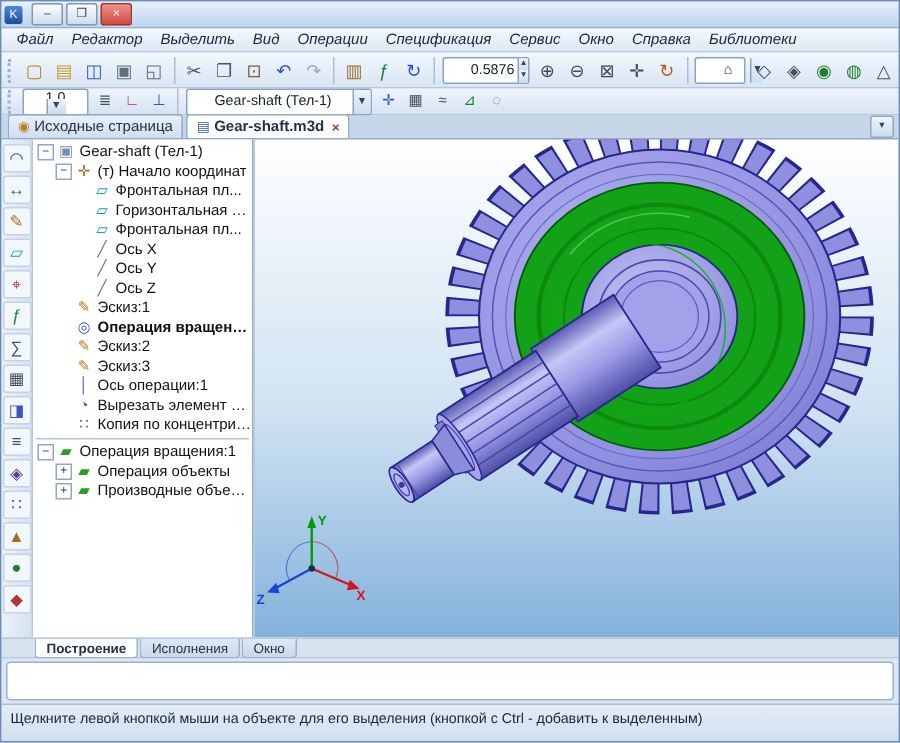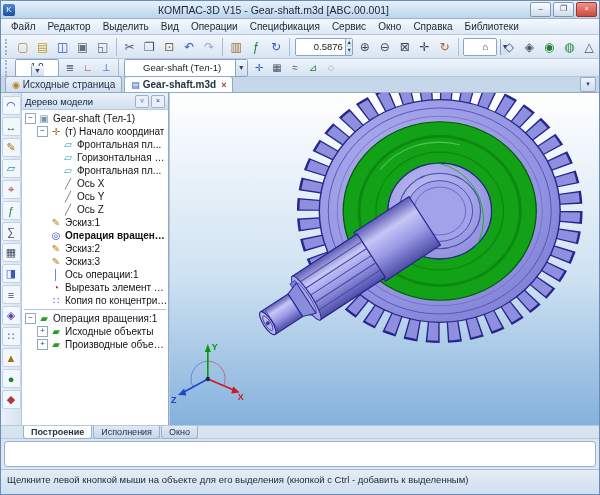--- a/index.html
+++ b/index.html
@@ -13,21 +13,21 @@
   #app-icon{width:12px;height:12px;background:linear-gradient(#4f87d8,#1b4e9c);border-radius:2px;color:#fff;
             font-size:8px;line-height:12px;text-align:center;margin-right:4px;}
   #title-text{flex:1;text-align:center;font-size:10.5px;color:#1a2636;}
   .winbtn{width:19px;height:13px;border:1px solid #8098b8;border-radius:2px;background:linear-gradient(#fdfeff,#cfdcec);
           font-size:8px;line-height:11px;text-align:center;color:#345;margin-left:2px;}
   .winbtn.close{background:linear-gradient(#f0908a,#cf4a3e);color:#fff;border-color:#a03428;}
 
   
   #menubar{top:18px;height:16px;background:linear-gradient(#f4f8fd,#dde8f5);border-bottom:1px solid #b6c8de;
            display:flex;align-items:center;padding-left:4px;}
-  .menu-item{padding:1px 6px;color:#1a2636;}
+  .menu-item{padding:1px 6px;color:#1a2636;font-style:italic;}
 
   
   #tb1{top:34px;height:24px;background:linear-gradient(#f2f7fc,#d9e5f3);border-bottom:1px solid #b6c8de;
        display:flex;align-items:center;padding-left:3px;}
   #tb2{top:58px;height:18px;background:linear-gradient(#eef4fb,#d7e3f2);border-bottom:1px solid #b6c8de;
        display:flex;align-items:center;padding-left:3px;}
   .grip{width:3px;height:16px;border-left:2px dotted #9fb4cc;margin:0 3px 0 1px;}
   .tbi{width:19px;height:19px;display:inline-flex;align-items:center;justify-content:center;font-size:12px;
        border:1px solid transparent;border-radius:2px;}
   #tb2 .tbi{width:16px;height:15px;font-size:10px;}
@@ -91,21 +91,20 @@
 
   
   #statusbar{top:468px;height:27px;background:linear-gradient(#e4edf7,#cfdded);border-top:1px solid #a8bcd4;
              padding:4px 6px;color:#182838;font-size:9.5px;}
 </style>
 </head>
 <body>
 
 <div class="band" id="titlebar">
   <div id="app-icon">K</div>
-  <div id="title-text">КОМПАС-3D V15 - Gear-shaft.m3d [ABC.00.001]</div>
   <div class="winbtn">–</div>
   <div class="winbtn">❐</div>
   <div class="winbtn close">×</div>
 </div>
 
 <div class="band" id="menubar">
   <span class="menu-item">Файл</span>
   <span class="menu-item">Редактор</span>
   <span class="menu-item">Выделить</span>
   <span class="menu-item">Вид</span>
@@ -207,25 +206,20 @@
     <span class="raili" style="color:#3858c0">◨</span>
     <span class="raili" style="color:#405068">≡</span>
     <span class="raili" style="color:#6040a0">◈</span>
     <span class="raili" style="color:#3858c0">∷</span>
     <span class="raili" style="color:#a07020">▲</span>
     <span class="raili" style="color:#208030">●</span>
     <span class="raili" style="color:#b03838">◆</span>
   </div>
 
   <div id="treecol">
-    <div id="tree-header">
-      <span id="tree-title">Дерево модели</span>
-      <span class="phbtn">▿</span>
-      <span class="phbtn">×</span>
-    </div>
     <div id="tree-body">
       <div class="trow lv0">
         <span class="exp">−</span>
         <span class="tico" style="color:#7890b0">▣</span>
         <span class="tlab">Gear-shaft (Тел-1)</span>
       </div>
       <div class="trow lv1">
         <span class="exp">−</span>
         <span class="tico" style="color:#b06820">✛</span>
         <span class="tlab">(т) Начало координат</span>
@@ -297,21 +291,21 @@
       </div>
       <div class="tree-sep"></div>
       <div class="trow lv0">
         <span class="exp">−</span>
         <span class="tico" style="color:#28a028">▰</span>
         <span class="tlab">Операция вращения:1</span>
       </div>
       <div class="trow lv1">
         <span class="exp">+</span>
         <span class="tico" style="color:#28a028">▰</span>
-        <span class="tlab">Исходные объекты</span>
+        <span class="tlab">Операция объекты</span>
       </div>
       <div class="trow lv1">
         <span class="exp">+</span>
         <span class="tico" style="color:#28a028">▰</span>
         <span class="tlab">Производные объекты</span>
       </div>
     </div>
   </div>
 
   <div id="viewport">

